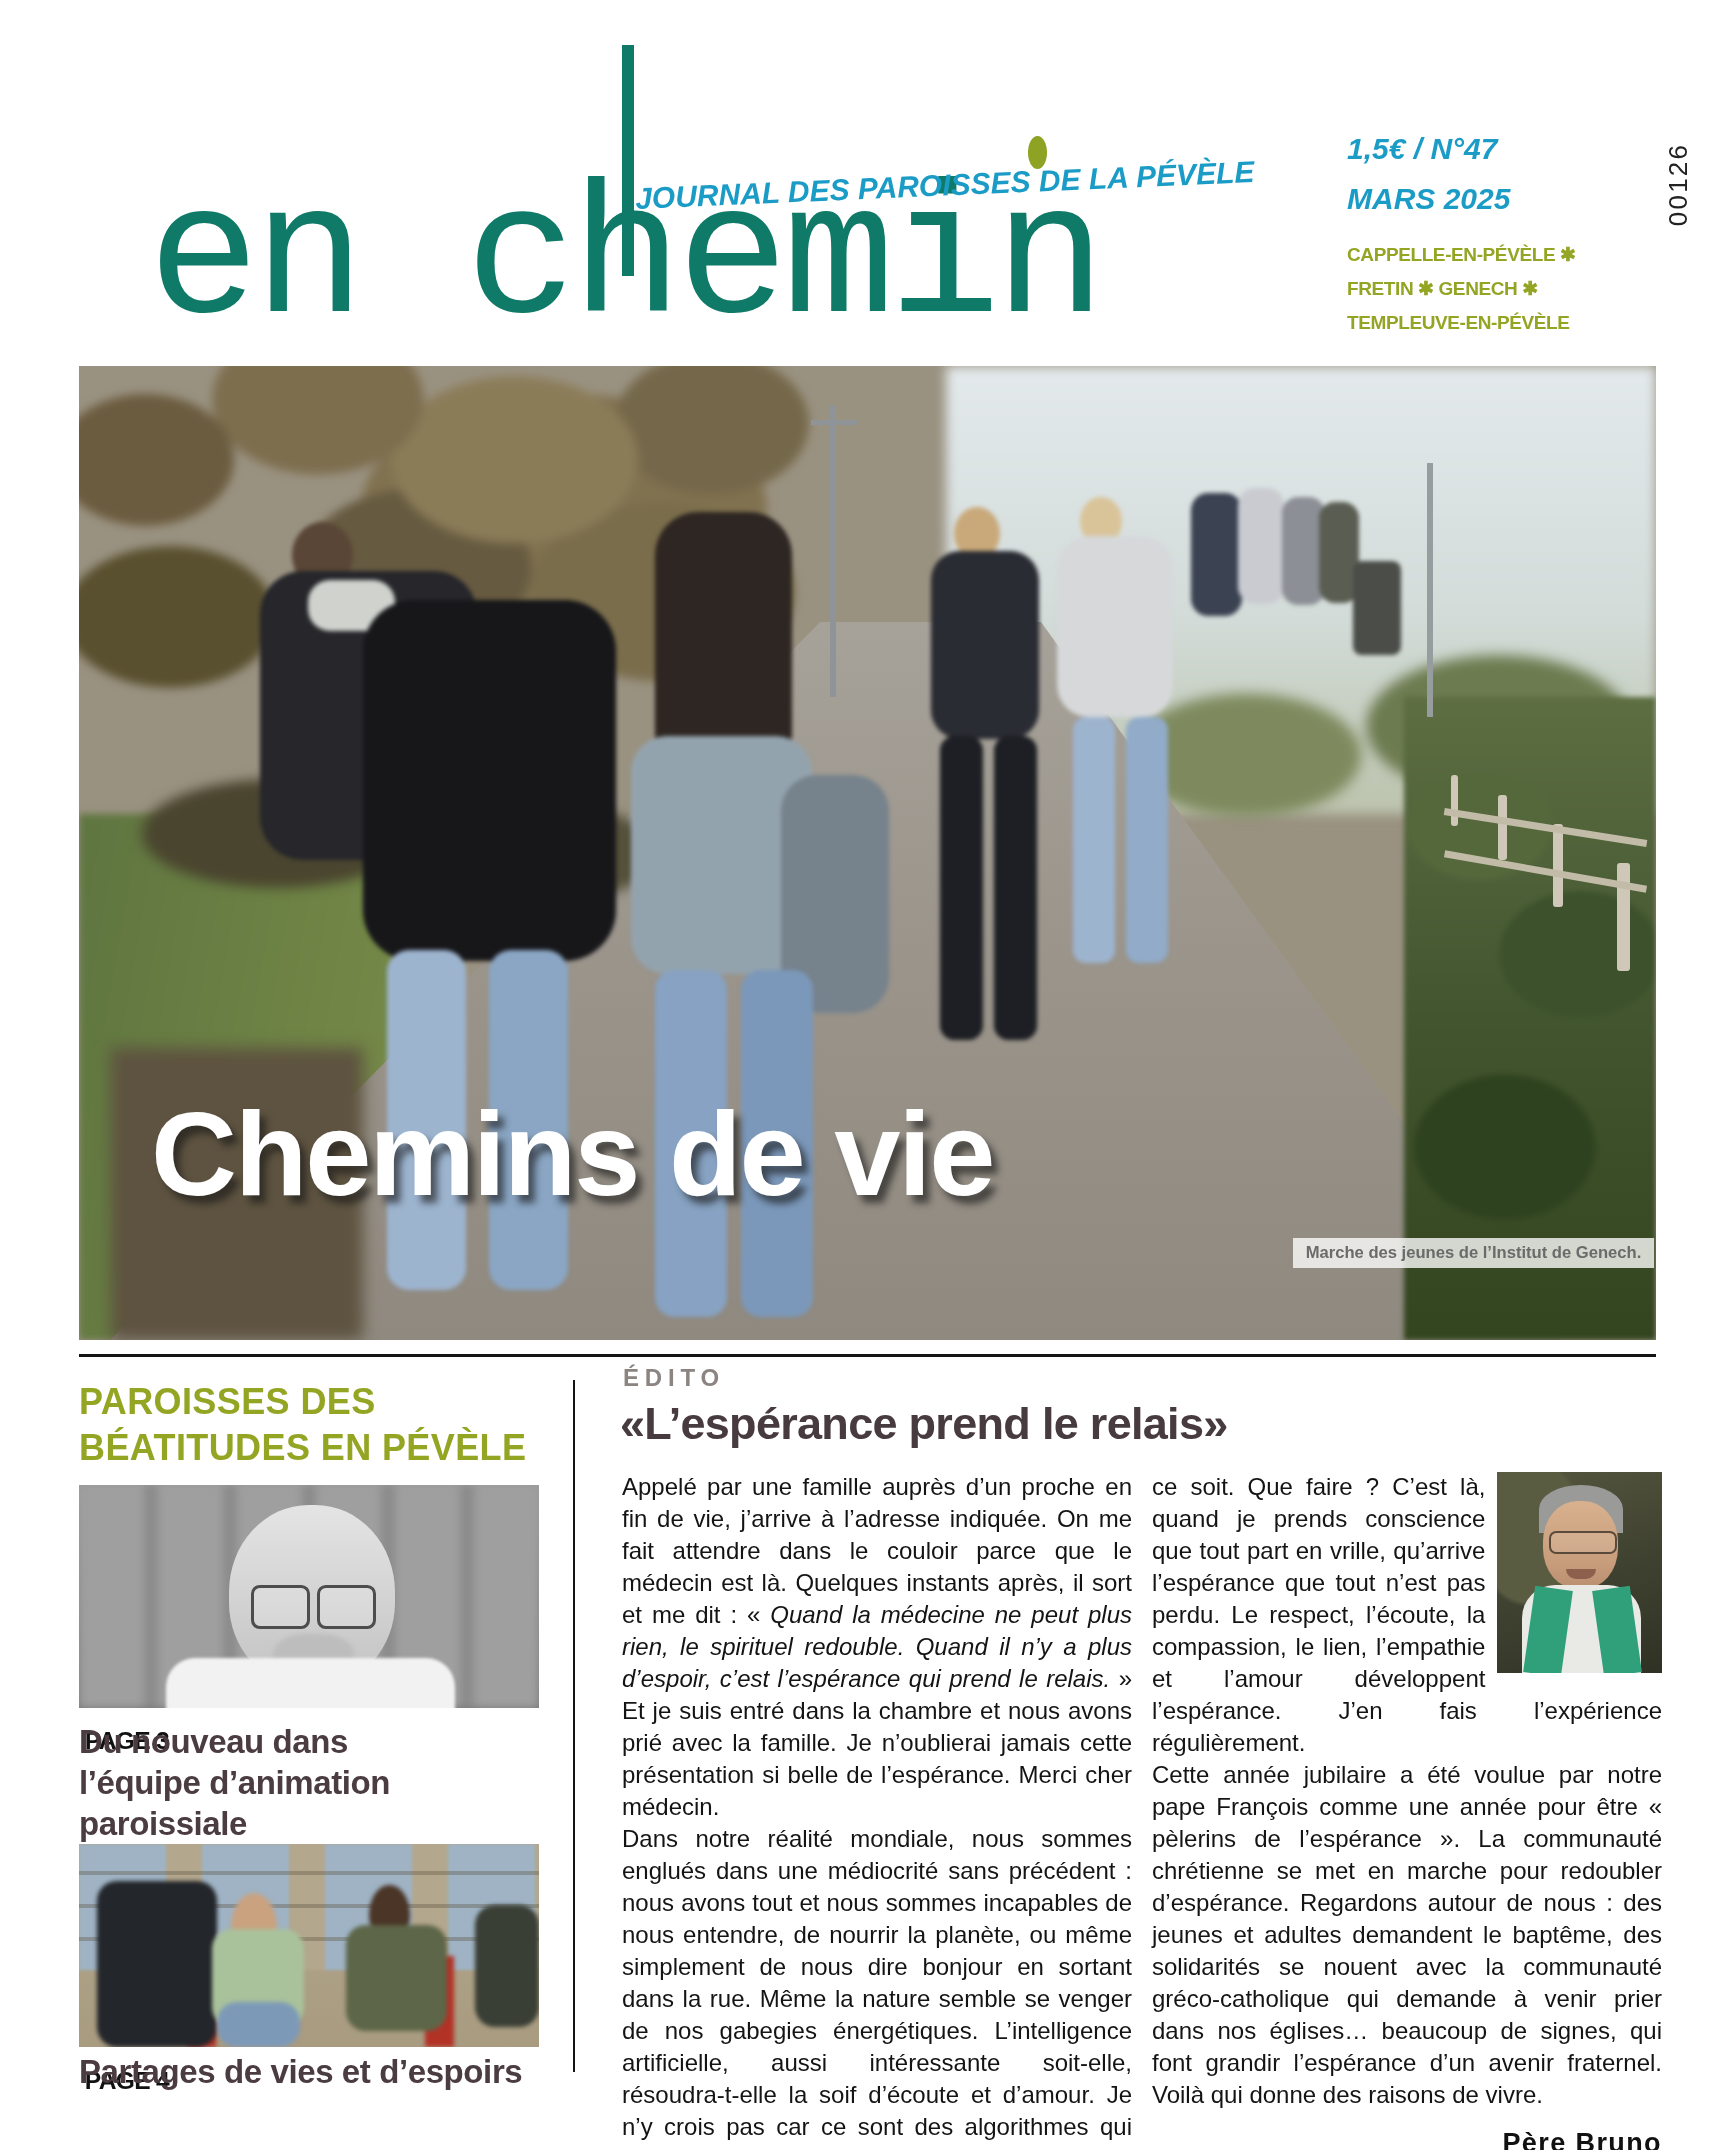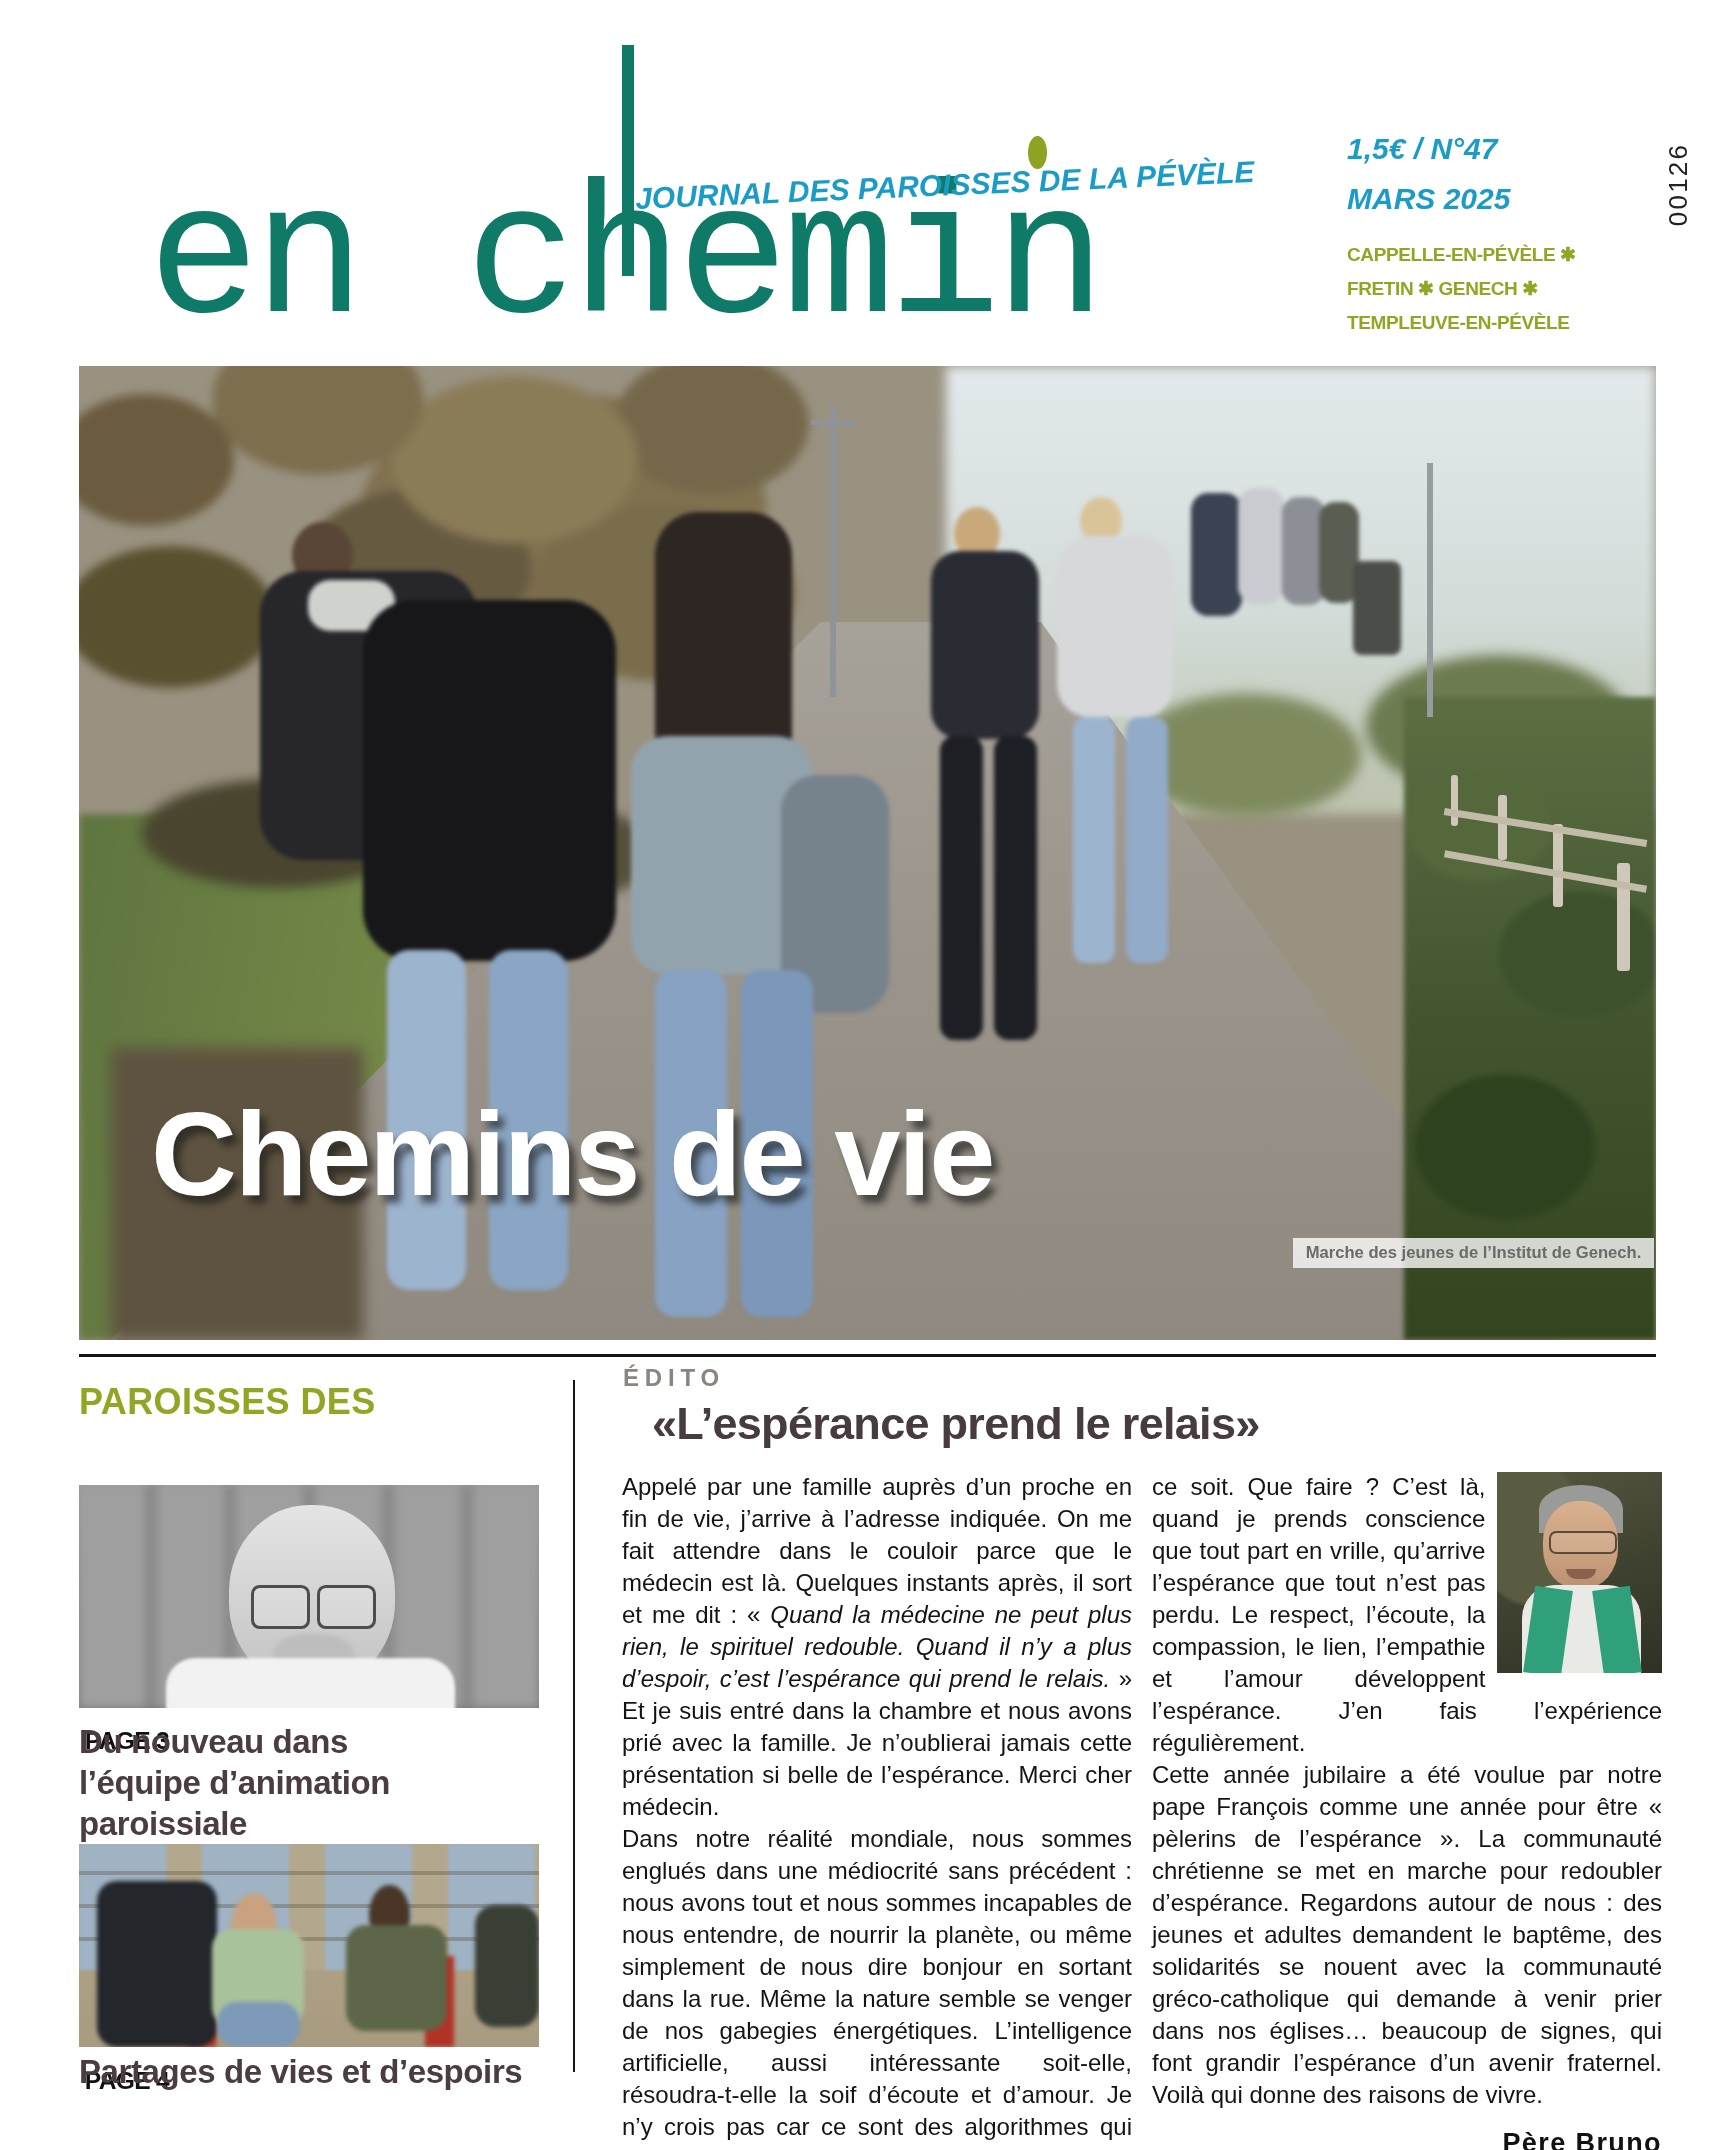--- a/index.html
+++ b/index.html
@@ -97,21 +97,21 @@
   .p2-windows{left:0;top:0;width:100%;height:62%;background:
      repeating-linear-gradient(90deg,#9fb3c4 0 87px,#b3a78d 87px 123px);filter:blur(1.4px);}
   .p2-mullions{left:0;top:0;width:100%;height:62%;background:
      repeating-linear-gradient(0deg,transparent 0 29px,rgba(90,80,60,0.35) 29px 33px);filter:blur(0.7px);}
   .p2-chairs{left:0;top:55%;width:100%;height:45%;background:
      repeating-linear-gradient(90deg,transparent 0 108px,#b33226 108px 137px,transparent 137px 238px);filter:blur(2.2px);}
   .p2-person{border-radius:20px;filter:blur(2.2px);}
 
   
   .kicker{left:623px;top:1364px;color:#8b8480;font-size:24px;font-weight:bold;letter-spacing:5.8px;}
-  .edito-headline{left:652px;top:1398px;color:#473b3f;font-size:45px;font-weight:800;
+  .edito-headline{left:620px;top:1398px;color:#473b3f;font-size:45px;font-weight:800;
       letter-spacing:-0.7px;white-space:nowrap;}
   .bodycol{top:1471px;width:510px;color:#141414;font-size:24px;line-height:32px;
       text-align:justify;font-family:"Liberation Sans",sans-serif;}
   .bodycol p{margin:0;}
   .col1{left:622px;}
   .col2{left:1152px;}
   .quote-italic{font-style:italic;}
   .priest-wrap{float:right;width:165px;height:201px;margin:1.4px 0 7.2px 11.6px;
       overflow:hidden;position:relative;background:
       radial-gradient(87px 116px at 20% 30%,#5a5c42 0 60%,transparent 65%),
@@ -202,20 +202,21 @@
     <figcaption class="abs hero-headline">Chemins de vie</figcaption>
     <div class="abs hero-caption">Marche des jeunes de l’Institut de Genech.</div>
   </figure>
 
   <div class="abs rule"></div>
   <div class="abs vdivider"></div>
 
   <aside>
     <h2 class="abs left-heading" style="margin:0">
       <span>PAROISSES DES</span><br>
+      <span>BÉATITUDES EN PÉVÈLE</span>
     </h2>
 
     <div class="abs lc-photo photo1">
       <div class="abs p1-bg1"></div>
       <div class="abs p1-head"></div>
       <div class="abs p1-lensL"></div>
       <div class="abs p1-lensR"></div>
       <div class="abs p1-beard"></div>
       <div class="abs p1-shirt"></div>
     </div>

